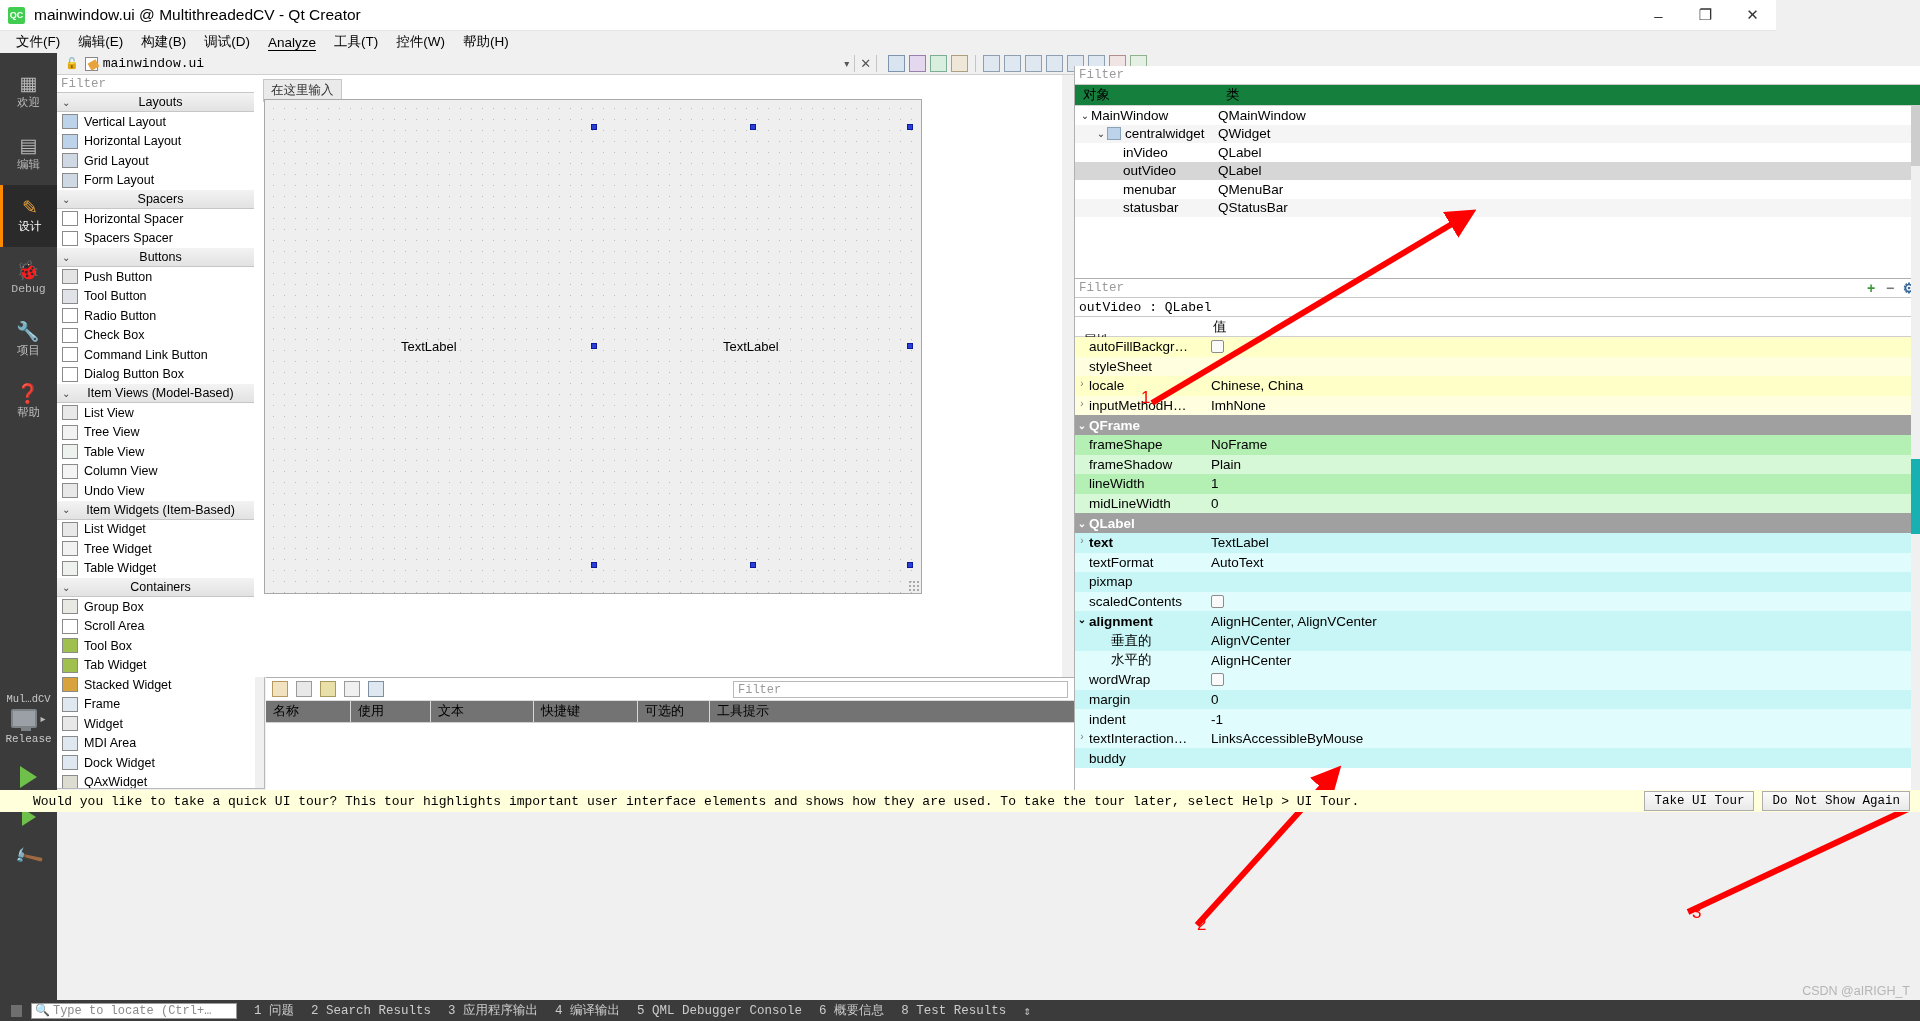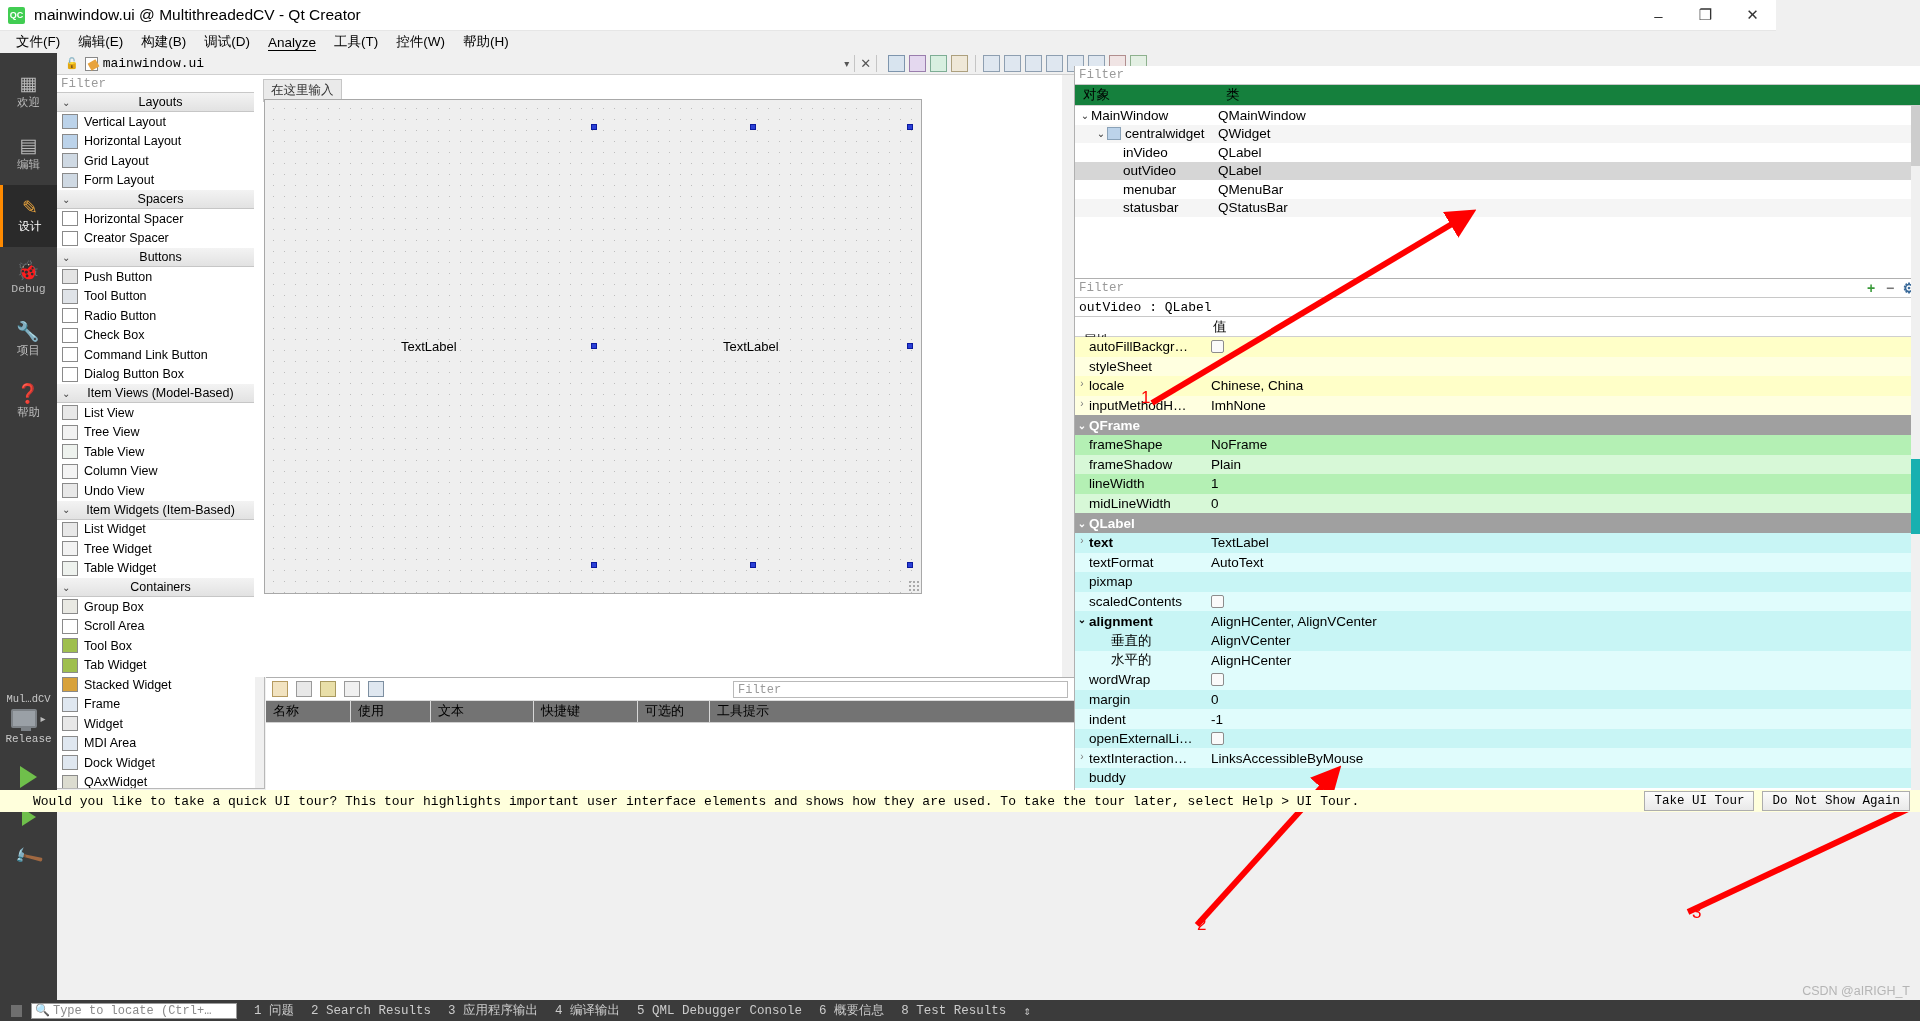--- a/index.html
+++ b/index.html
@@ -363,21 +363,21 @@
         <div class="wb-cat">
           <span class="chev">⌄</span>
           <span>Spacers</span>
         </div>
         <div class="wb-row">
           <span class="wb-ico" style="background: rgb(255, 255, 255);"></span>
           <span>Horizontal Spacer</span>
         </div>
         <div class="wb-row">
           <span class="wb-ico" style="background: rgb(255, 255, 255);"></span>
-          <span>Creator Spacer</span>
+          <span>Spacers Spacer</span>
         </div>
         <div class="wb-cat">
           <span class="chev">⌄</span>
           <span>Buttons</span>
         </div>
         <div class="wb-row">
           <span class="wb-ico" style="background: rgb(228, 228, 228);"></span>
           <span>Push Button</span>
         </div>
         <div class="wb-row">
@@ -764,29 +764,20 @@
             <span>0</span>
           </div>
         </div>
         <div class="pe-row r-cyan2">
           <div class="pe-k">
             <span class="pe-exp"></span>
             <span>indent</span>
           </div>
           <div class="pe-v">
             <span>-1</span>
-          </div>
-        </div>
-        <div class="pe-row r-cyan">
-          <div class="pe-k">
-            <span class="pe-exp"></span>
-            <span>openExternalLi…</span>
-          </div>
-          <div class="pe-v">
-            <span class="chkbox"></span>
           </div>
         </div>
         <div class="pe-row r-cyan2">
           <div class="pe-k">
             <span class="pe-exp">›</span>
             <span>textInteraction…</span>
           </div>
           <div class="pe-v">
             <span>LinksAccessibleByMouse</span>
           </div>

